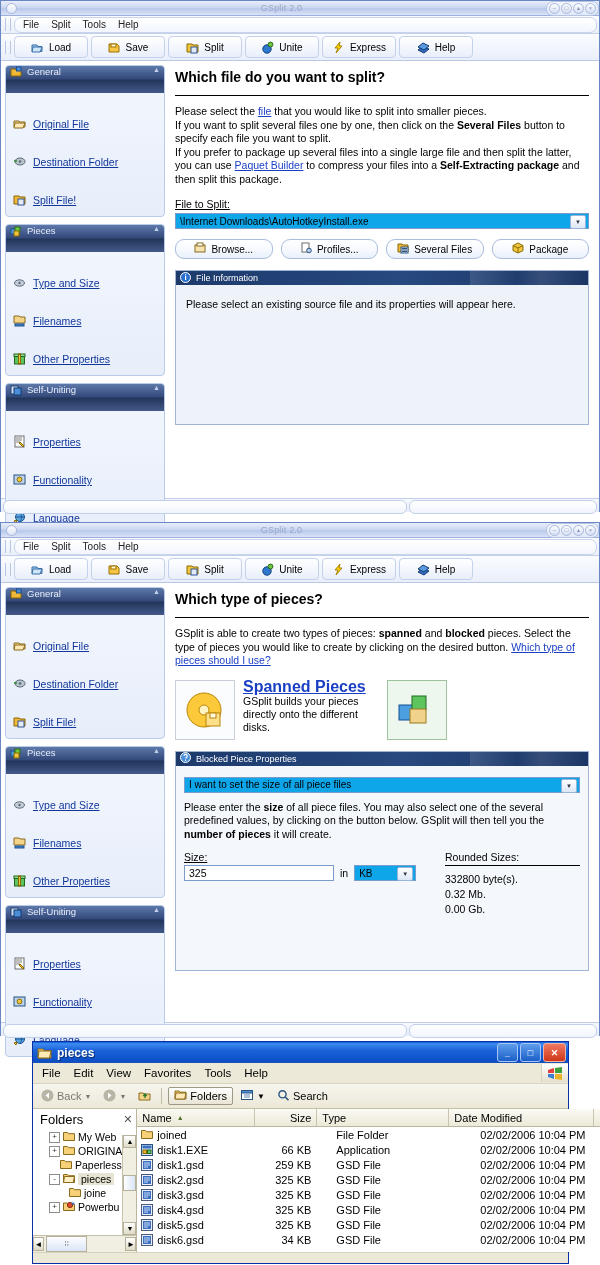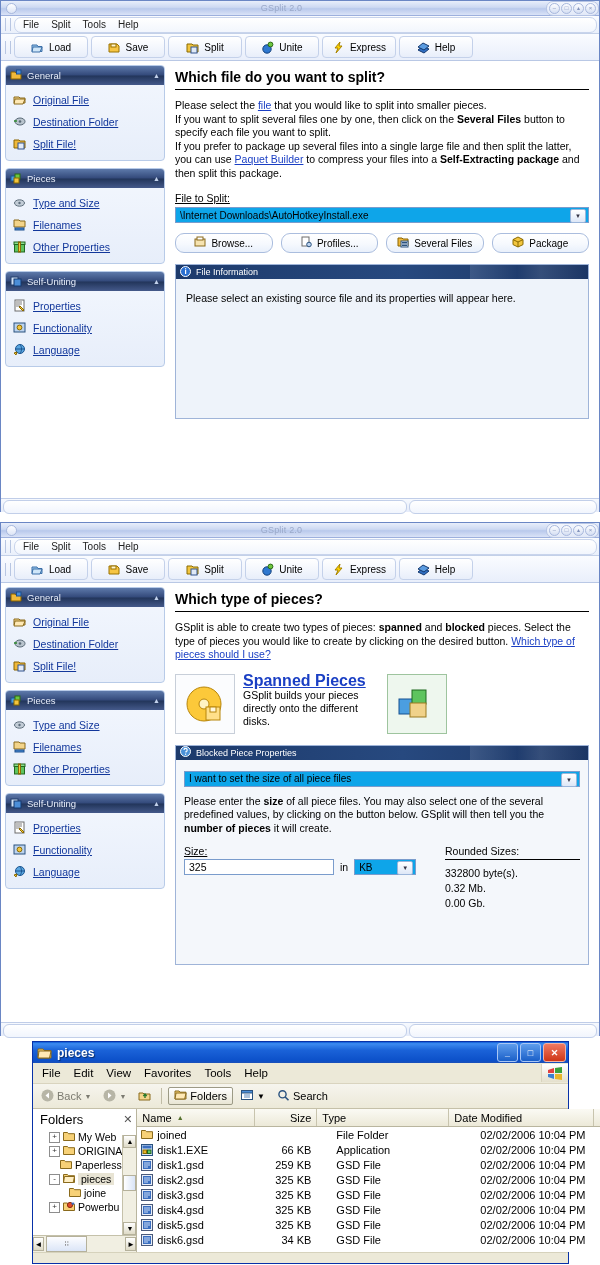--- a/index.html
+++ b/index.html
@@ -30,32 +30,32 @@
            display:flex;align-items:center;justify-content:center;gap:5px;font-size:10px;margin-right:3px;cursor:default;}
   .gs-tbtn .ic{width:13px;height:13px;display:inline-block;}
 
   
   .gs-body{display:flex;background:#fff;}
   .gs-side{width:168px;background:#fff;padding:4px 4px 0 4px;box-sizing:border-box;}
   .gs-main{flex:1;padding:6px 10px 0 6px;box-sizing:border-box;}
 
   
   .grp{border:1px solid #b8cbe8;border-radius:4px;margin-bottom:7px;overflow:hidden;background:linear-gradient(to bottom,#f3f7fe,#e7eefa);}
-  .grp-hd{height:19px;display:flex;align-items:center;gap:5px;padding:0 4px;
+  .grp-hd{height:27px;display:flex;align-items:flex-start;gap:5px;padding:0 4px;
           background:linear-gradient(to bottom,#4a6596 0%,#2f4670 45%,#25395d 55%,#3b5party 100%);
           background:linear-gradient(to bottom,#5d79aa 0%,#33497a 48%,#22355a 52%,#44598a 100%);
           color:#e8eefb;font-size:9.5px;position:relative;}
   .grp-hd .ttl{flex:1;}
   .grp-hd .arw{font-size:7px;color:#c3d2ec;}
   .grp-body{padding:4px 0 5px 0;}
-  .grp-item{height:22px;display:flex;align-items:center;gap:7px;padding-left:7px;cursor:pointer;}
+  .grp-item{height:22px;display:flex;align-items:center;gap:7px;padding-left:7px;cursor:pointer;margin-top:16px;}
   .grp-item a{color:#12379b;text-decoration:underline;font-size:10.5px;}
 
   
-  .h1{font-size:14px;font-weight:bold;color:#000;margin:2px 0 0 0;padding-bottom:4px;border-bottom:1px solid #000;}
+  .h1{font-size:14px;font-weight:bold;color:#000;margin:2px 0 0 0;padding-bottom:10px;border-bottom:1px solid #000;}
   .para{font-size:10.5px;line-height:13.5px;margin-top:9px;color:#000;}
   .para b{font-weight:bold;}
   .lnk{color:#1a3fc4;text-decoration:underline;}
   .lbl-u{font-size:10.5px;text-decoration:underline;margin-top:12px;}
 
   .combo{height:16px;border:1px solid #7a9ccc;background:#0ea5e9;display:flex;align-items:center;
          padding-left:4px;font-size:10px;margin-top:3px;position:relative;box-sizing:border-box;}
   .combo .arrow{position:absolute;right:2px;top:1px;width:14px;height:12px;border:1px solid #9bb5da;border-radius:2px;
          background:linear-gradient(to bottom,#ffffff,#dde7f7);display:flex;align-items:center;justify-content:center;font-size:6px;color:#334;}
 

